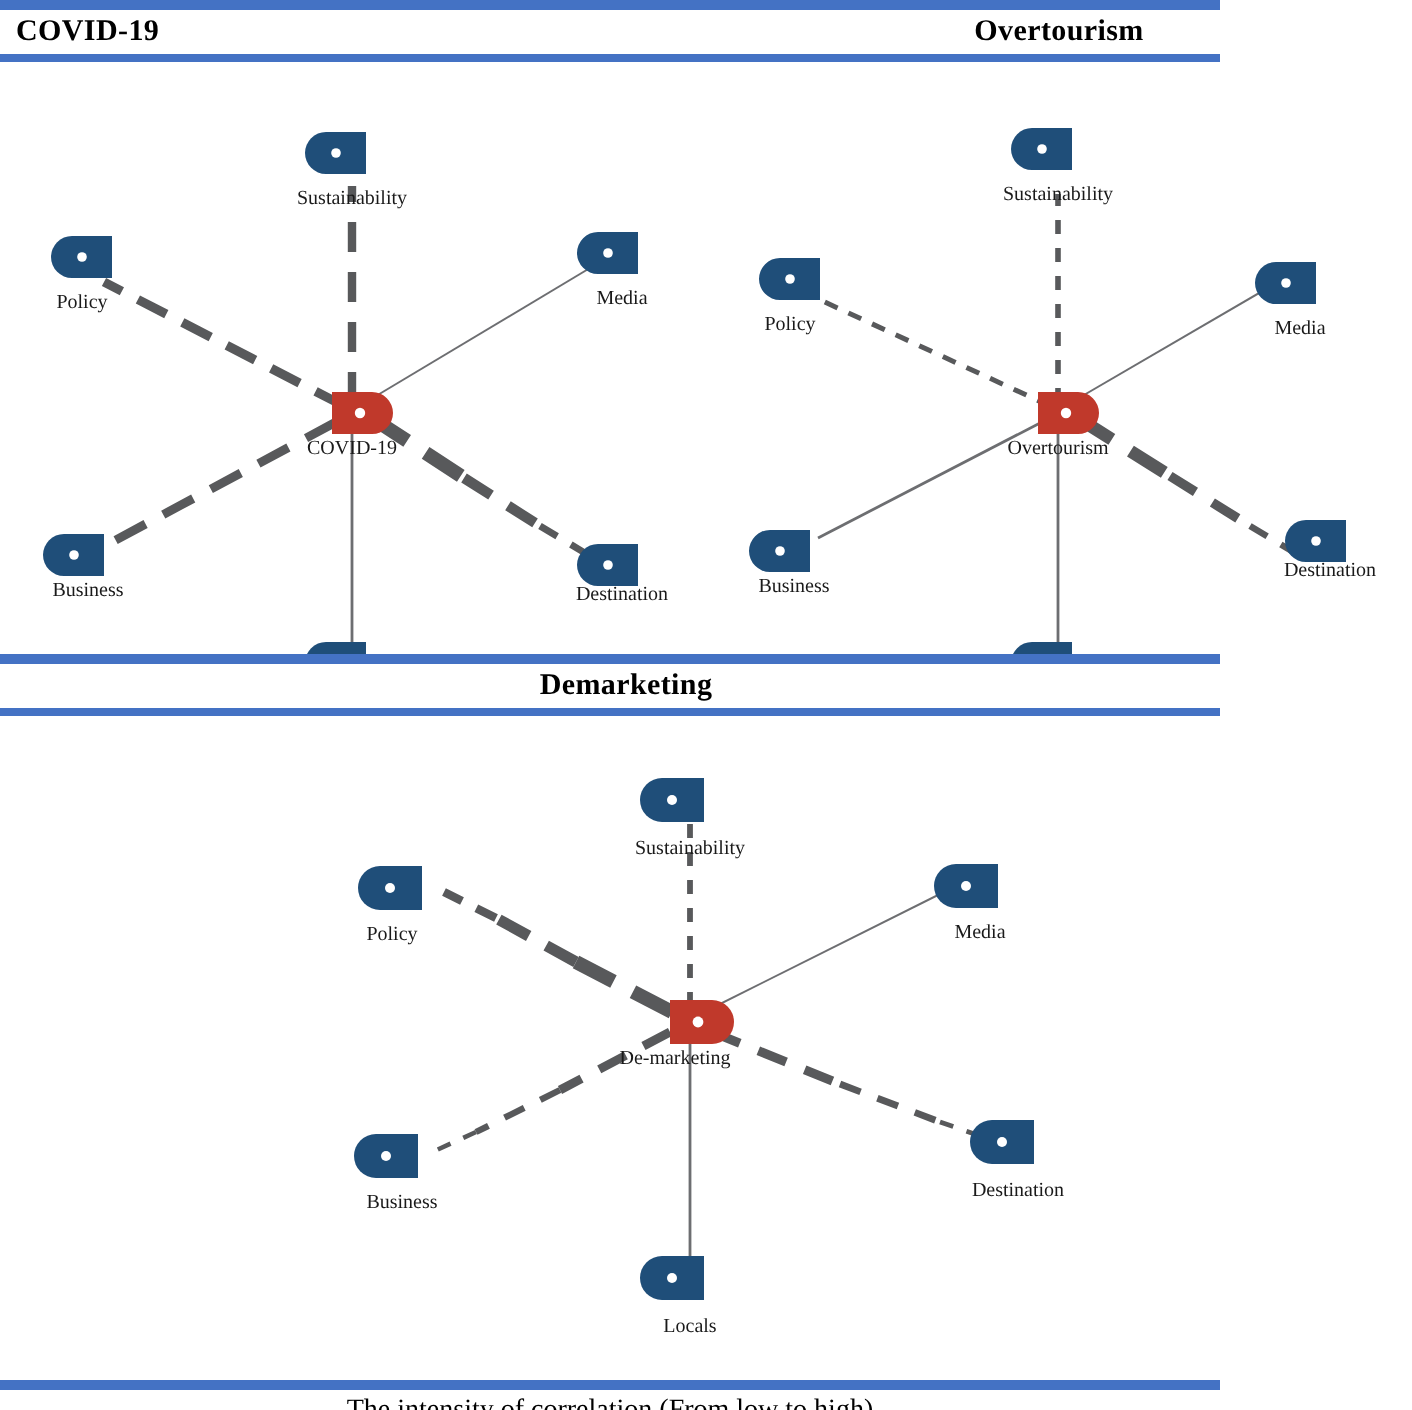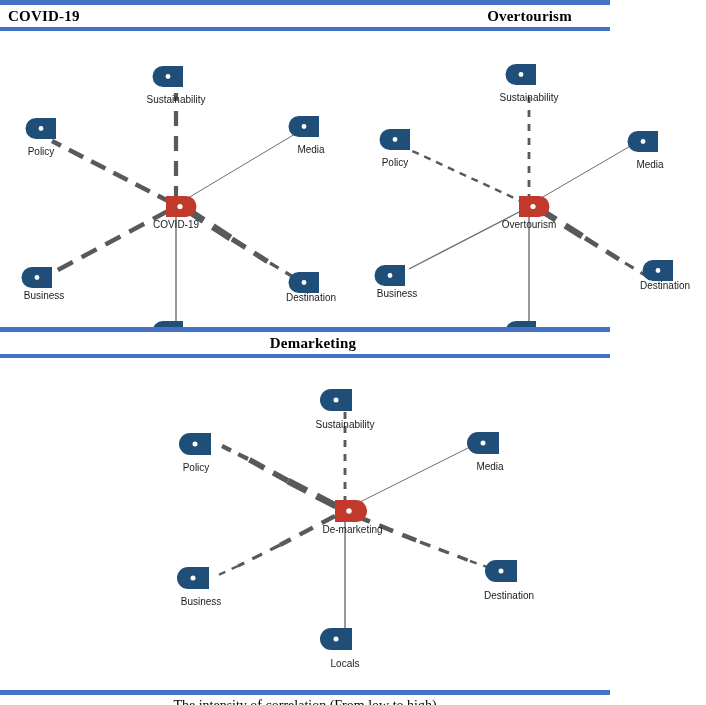--- a/index.html
+++ b/index.html
@@ -96,21 +96,21 @@
 
   .panel svg, .panel-wide svg {
     position: absolute;
     left: 0; top: 0;
     width: 100%; height: 100%;
     display: block;
   }
 
   .node-label {
     position: absolute;
-    font-family: Liberation Sans, sans-serif;
+    font-family: Liberation Serif, serif;
     font-size: 10px;
     line-height: 12px;
     color: #1a1a1a;
     white-space: nowrap;
     transform: translateX(-50%);
     text-align: left;
   }
   .node-label.center-lbl {
     font-size: 10px;
   }
@@ -326,21 +326,21 @@
         <circle cx="349" cy="153" r="2.7" fill="#ffffff"></circle>
       </g>
     </svg>
 
     <div class="node-label" style="left:345px; top:61px;">Sustainability</div>
     <div class="node-label" style="left:196px; top:104px;">Policy</div>
     <div class="node-label" style="left:490px; top:103px;">Media</div>
     <div class="node-label" style="left:509px; top:232px;">Destination</div>
     <div class="node-label" style="left:345px; top:300px;">Locals</div>
     <div class="node-label" style="left:201px; top:238px;">Business</div>
-    <div class="node-label center-lbl" style="left:345px; top:166px;padding-left:15px;">De-marketing</div>
+    <div class="node-label center-lbl" style="left:330px; top:166px;padding-left:15px;">De-marketing</div>
   </div>
 
   <div class="rule rule-thick"></div>
   <div class="band footer-band">
     <div class="footer-text">The intensity of correlation (From low to high)</div>
   </div>
 
 </div>
 
 </body></html>

